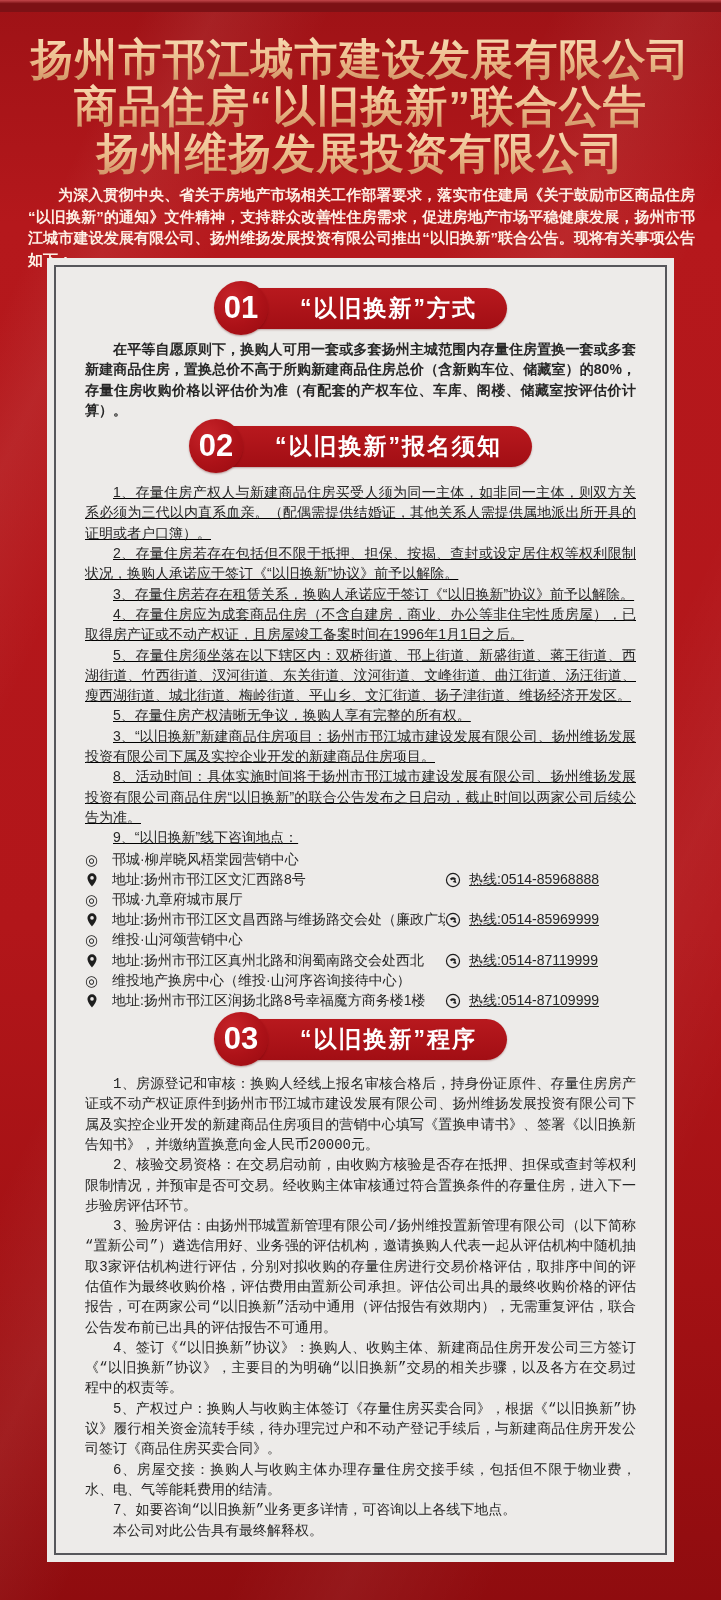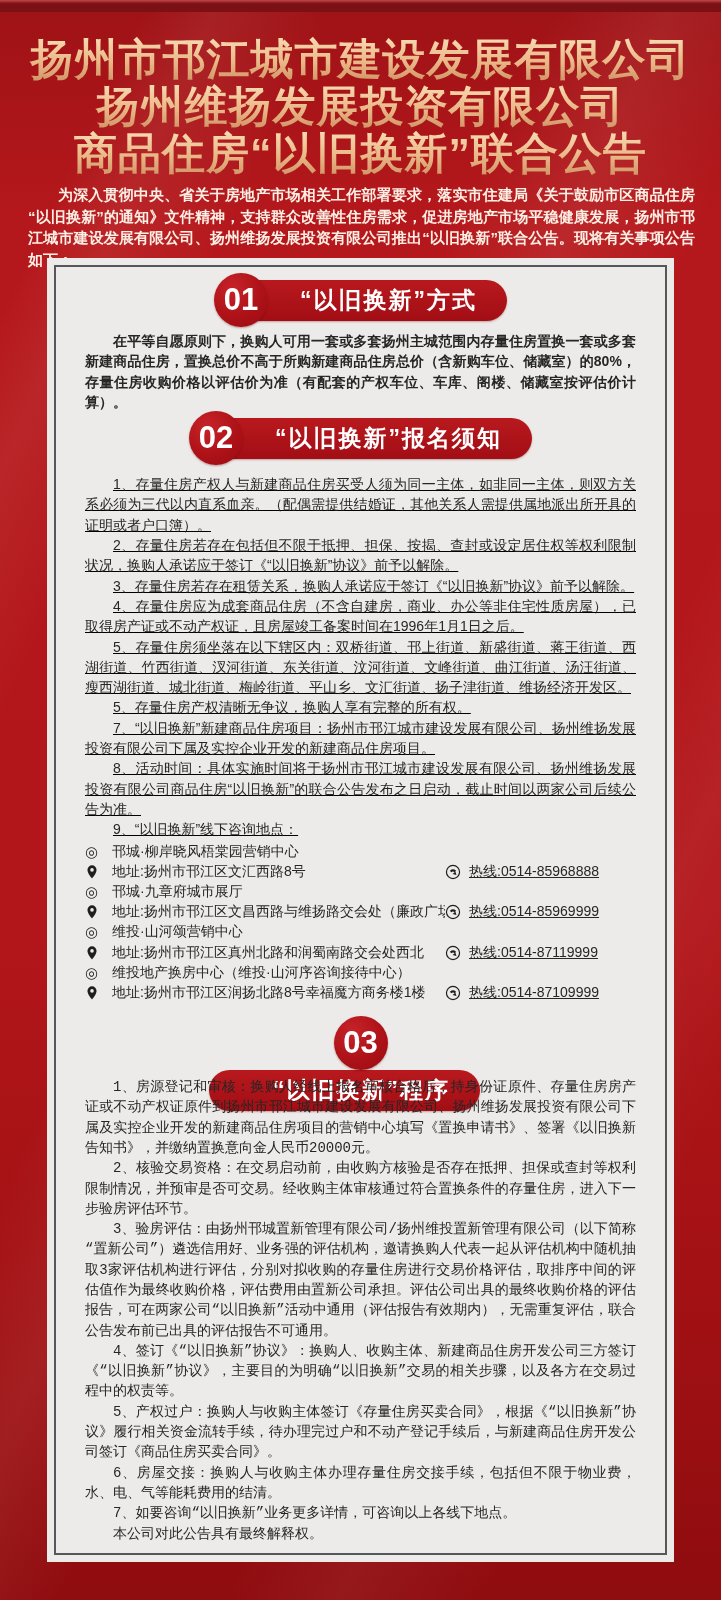--- a/index.html
+++ b/index.html
@@ -56,23 +56,23 @@
     display:flex; align-items:center; justify-content:center;
     box-shadow:0 1px 2px rgba(80,0,0,.35);
   }
   .ribbon-label{
     height:41px; line-height:41px; margin-left:-32px;
     padding:0 30px 0 64px; border-radius:21px;
     background:linear-gradient(180deg,#b8191e 0%, #a20e14 100%);
     color:#fff; font-size:23px; font-weight:bold; letter-spacing:2px;
     box-shadow:0 1px 2px rgba(80,0,0,.3);
   }
-  .r1{ margin-top:16px; }
+  .r1{ margin-top:24px; }
   .r2{ margin-top:0; }
-  .r3{ margin-top:13px;flex-direction:column; }
+  .r3{ margin-top:2px; }
 
   
   .body-par{ font-size:14px; line-height:20.3px; color:#262626;
     text-align:justify; text-indent:2em; font-weight:500; }
   .sec1-par{ margin-top:5px;font-weight:bold; }
   .sec2-list{ margin-top:10px;text-decoration:underline; }
   .sec3-list{ margin-top:9px;font-family:Liberation Mono, monospace; }
 
   
   .loc-list{ margin-top:2px; }
@@ -84,22 +84,22 @@
   .hot-text{ white-space:nowrap;text-decoration:underline; }
 </style>
 </head>
 <body>
 
 <div class="poster">
   <div class="top-band"></div>
 
   <div class="title-block">
     <div class="title-line">扬州市邗江城市建设发展有限公司</div>
+    <div class="title-line">商品住房“以旧换新”联合公告</div>
     <div class="title-line">扬州维扬发展投资有限公司</div>
-    <div class="title-line">商品住房“以旧换新”联合公告</div>
   </div>
 
   <p class="intro">为深入贯彻中央、省关于房地产市场相关工作部署要求，落实市住建局《关于鼓励市区商品住房“以旧换新”的通知》文件精神，支持群众改善性住房需求，促进房地产市场平稳健康发展，扬州市邗江城市建设发展有限公司、扬州维扬发展投资有限公司推出“以旧换新”联合公告。现将有关事项公告如下：</p>
 
   <div class="card">
     <div class="card-frame"></div>
     <div class="card-content">
 
       <div class="ribbon r1">
         <div class="ribbon-num">01</div>
@@ -111,21 +111,21 @@
         <div class="ribbon-num">02</div>
         <div class="ribbon-label">“以旧换新”报名须知</div>
       </div>
       <div class="sec2-list">
         <p class="body-par">1、存量住房产权人与新建商品住房买受人须为同一主体，如非同一主体，则双方关系必须为三代以内直系血亲。（配偶需提供结婚证，其他关系人需提供属地派出所开具的证明或者户口簿）。</p>
         <p class="body-par">2、存量住房若存在包括但不限于抵押、担保、按揭、查封或设定居住权等权利限制状况，换购人承诺应于签订《“以旧换新”协议》前予以解除。</p>
         <p class="body-par">3、存量住房若存在租赁关系，换购人承诺应于签订《“以旧换新”协议》前予以解除。</p>
         <p class="body-par">4、存量住房应为成套商品住房（不含自建房，商业、办公等非住宅性质房屋），已取得房产证或不动产权证，且房屋竣工备案时间在1996年1月1日之后。</p>
         <p class="body-par">5、存量住房须坐落在以下辖区内：双桥街道、邗上街道、新盛街道、蒋王街道、西湖街道、竹西街道、汊河街道、东关街道、汶河街道、文峰街道、曲江街道、汤汪街道、瘦西湖街道、城北街道、梅岭街道、平山乡、文汇街道、扬子津街道、维扬经济开发区。</p>
         <p class="body-par">5、存量住房产权清晰无争议，换购人享有完整的所有权。</p>
-        <p class="body-par">7、“以旧换新”新建商品住房项目：扬州市邗江城市建设发展有限公司、扬州维扬发展投资有限公司下属及实控企业开发的新建商品住房项目。</p>
+        <p class="body-par">3、“以旧换新”新建商品住房项目：扬州市邗江城市建设发展有限公司、扬州维扬发展投资有限公司下属及实控企业开发的新建商品住房项目。</p>
         <p class="body-par">8、活动时间：具体实施时间将于扬州市邗江城市建设发展有限公司、扬州维扬发展投资有限公司商品住房“以旧换新”的联合公告发布之日启动，截止时间以两家公司后续公告为准。</p>
         <p class="body-par">9、“以旧换新”线下咨询地点：</p>
       </div>
 
       <div class="loc-list">
 
         <div class="loc-row">
           <span class="loc-ico">◎</span>
           <span>邗城·柳岸晓风梧棠园营销中心</span>
         </div>

